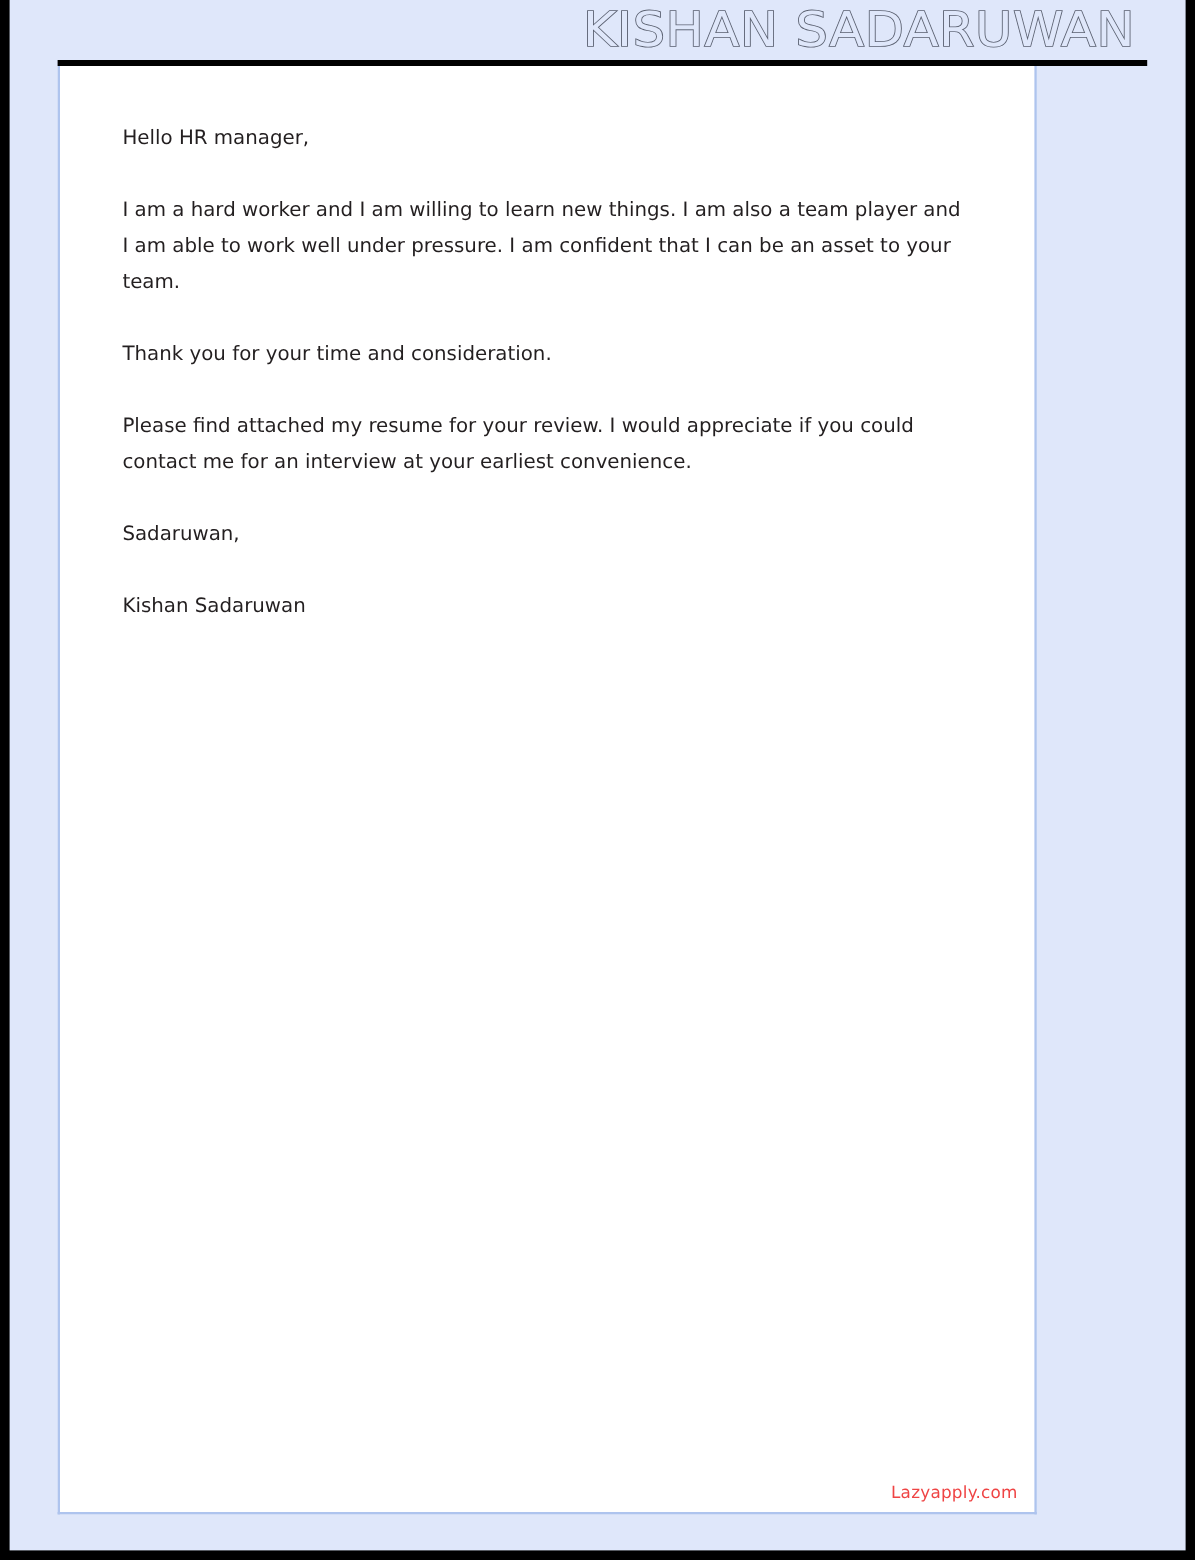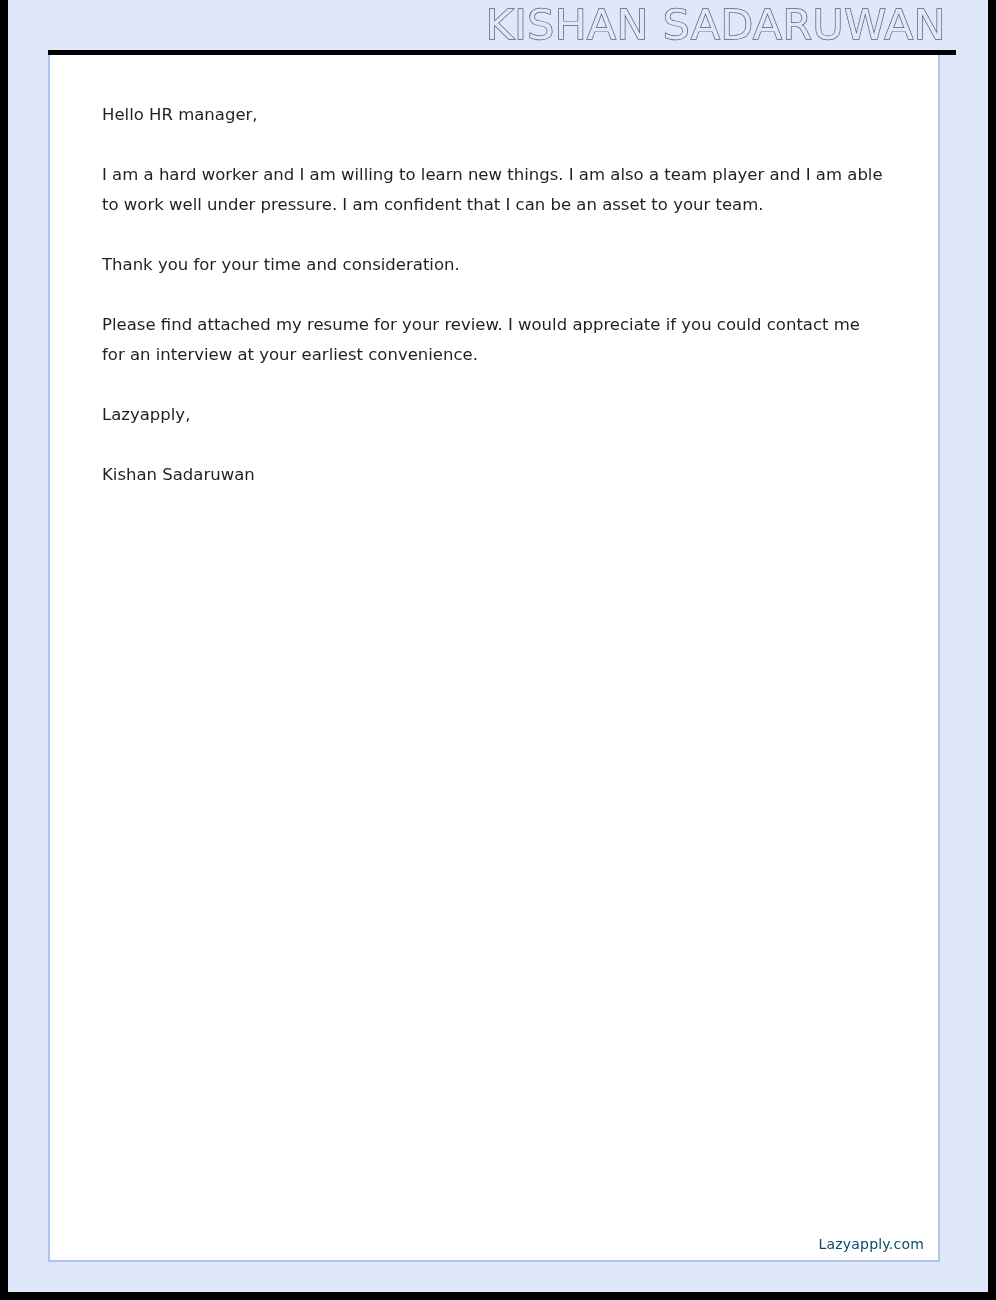--- a/index.html
+++ b/index.html
@@ -55,21 +55,21 @@
     width: 908px;
     height: 5px;
     background: #000000;
   }
 
   
   .card {
     position: absolute;
     top: 55px;
     left: 40px;
-    width: 892px;
+    width: 816px;
     height: 1207px;
     background: #ffffff;
     border: 2px solid #aec4ee;
     border-top: none;
     box-sizing: border-box;
   }
   .card-inner {
     padding: 45px 52px 0 52px;
   }
 
@@ -90,21 +90,21 @@
     margin: 0 !important;
   }
 
   
   .footer {
     position: absolute;
     right: 14px;
     bottom: 8px;
     font-family: "DejaVu Sans", sans-serif;
     font-size: 14px;
-    color: #0c4a6e;
+    color: #ef4444;
     letter-spacing: 0.2px;
     text-align: right;
   }
 </style>
 </head>
 <body>
 
 <div class="header">
   <h1 class="doc-title">KISHAN SADARUWAN</h1>
 </div>
@@ -117,21 +117,21 @@
 
       <p>Hello HR manager,</p>
 
 
       <p>I am a hard worker and I am willing to learn new things. I am also a team player and I am able to work well under pressure. I am confident that I can be an asset to your team.</p>
 
       <p>Thank you for your time and consideration.</p>
 
       <p>Please find attached my resume for your review. I would appreciate if you could contact me for an interview at your earliest convenience.</p>
 
-      <p>Lazyapply,</p>
+      <p>Sadaruwan,</p>
 
       <p class="signature-name">Kishan Sadaruwan</p>
 
 
     </div>
   </div>
 
   <div class="footer">Lazyapply.com</div>
 </div>
 

